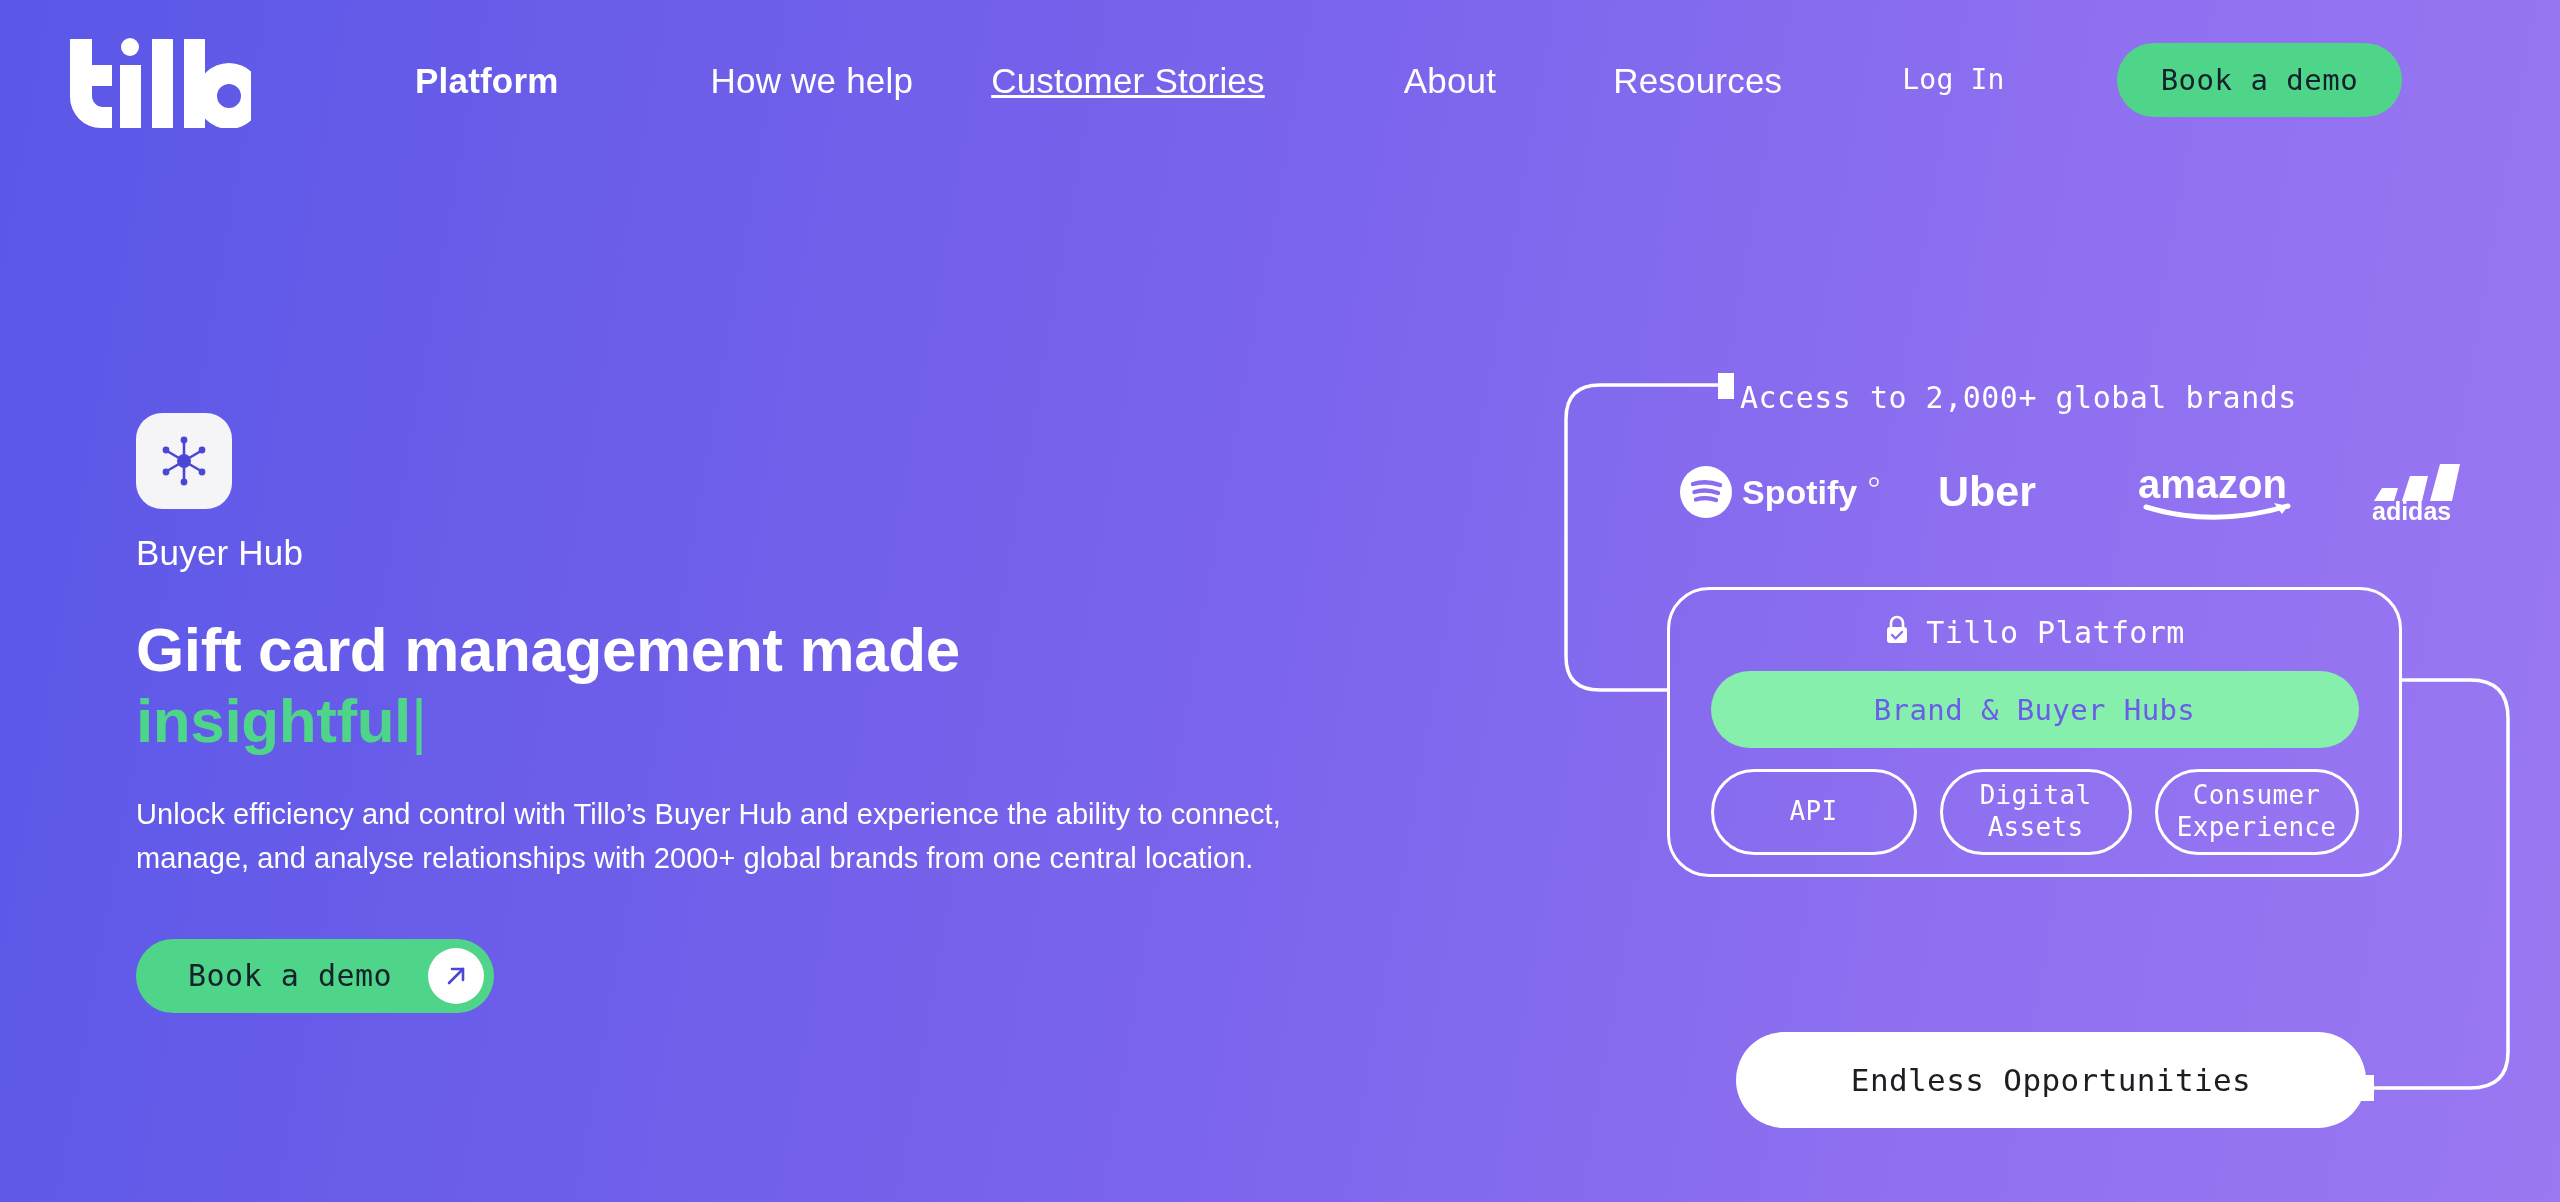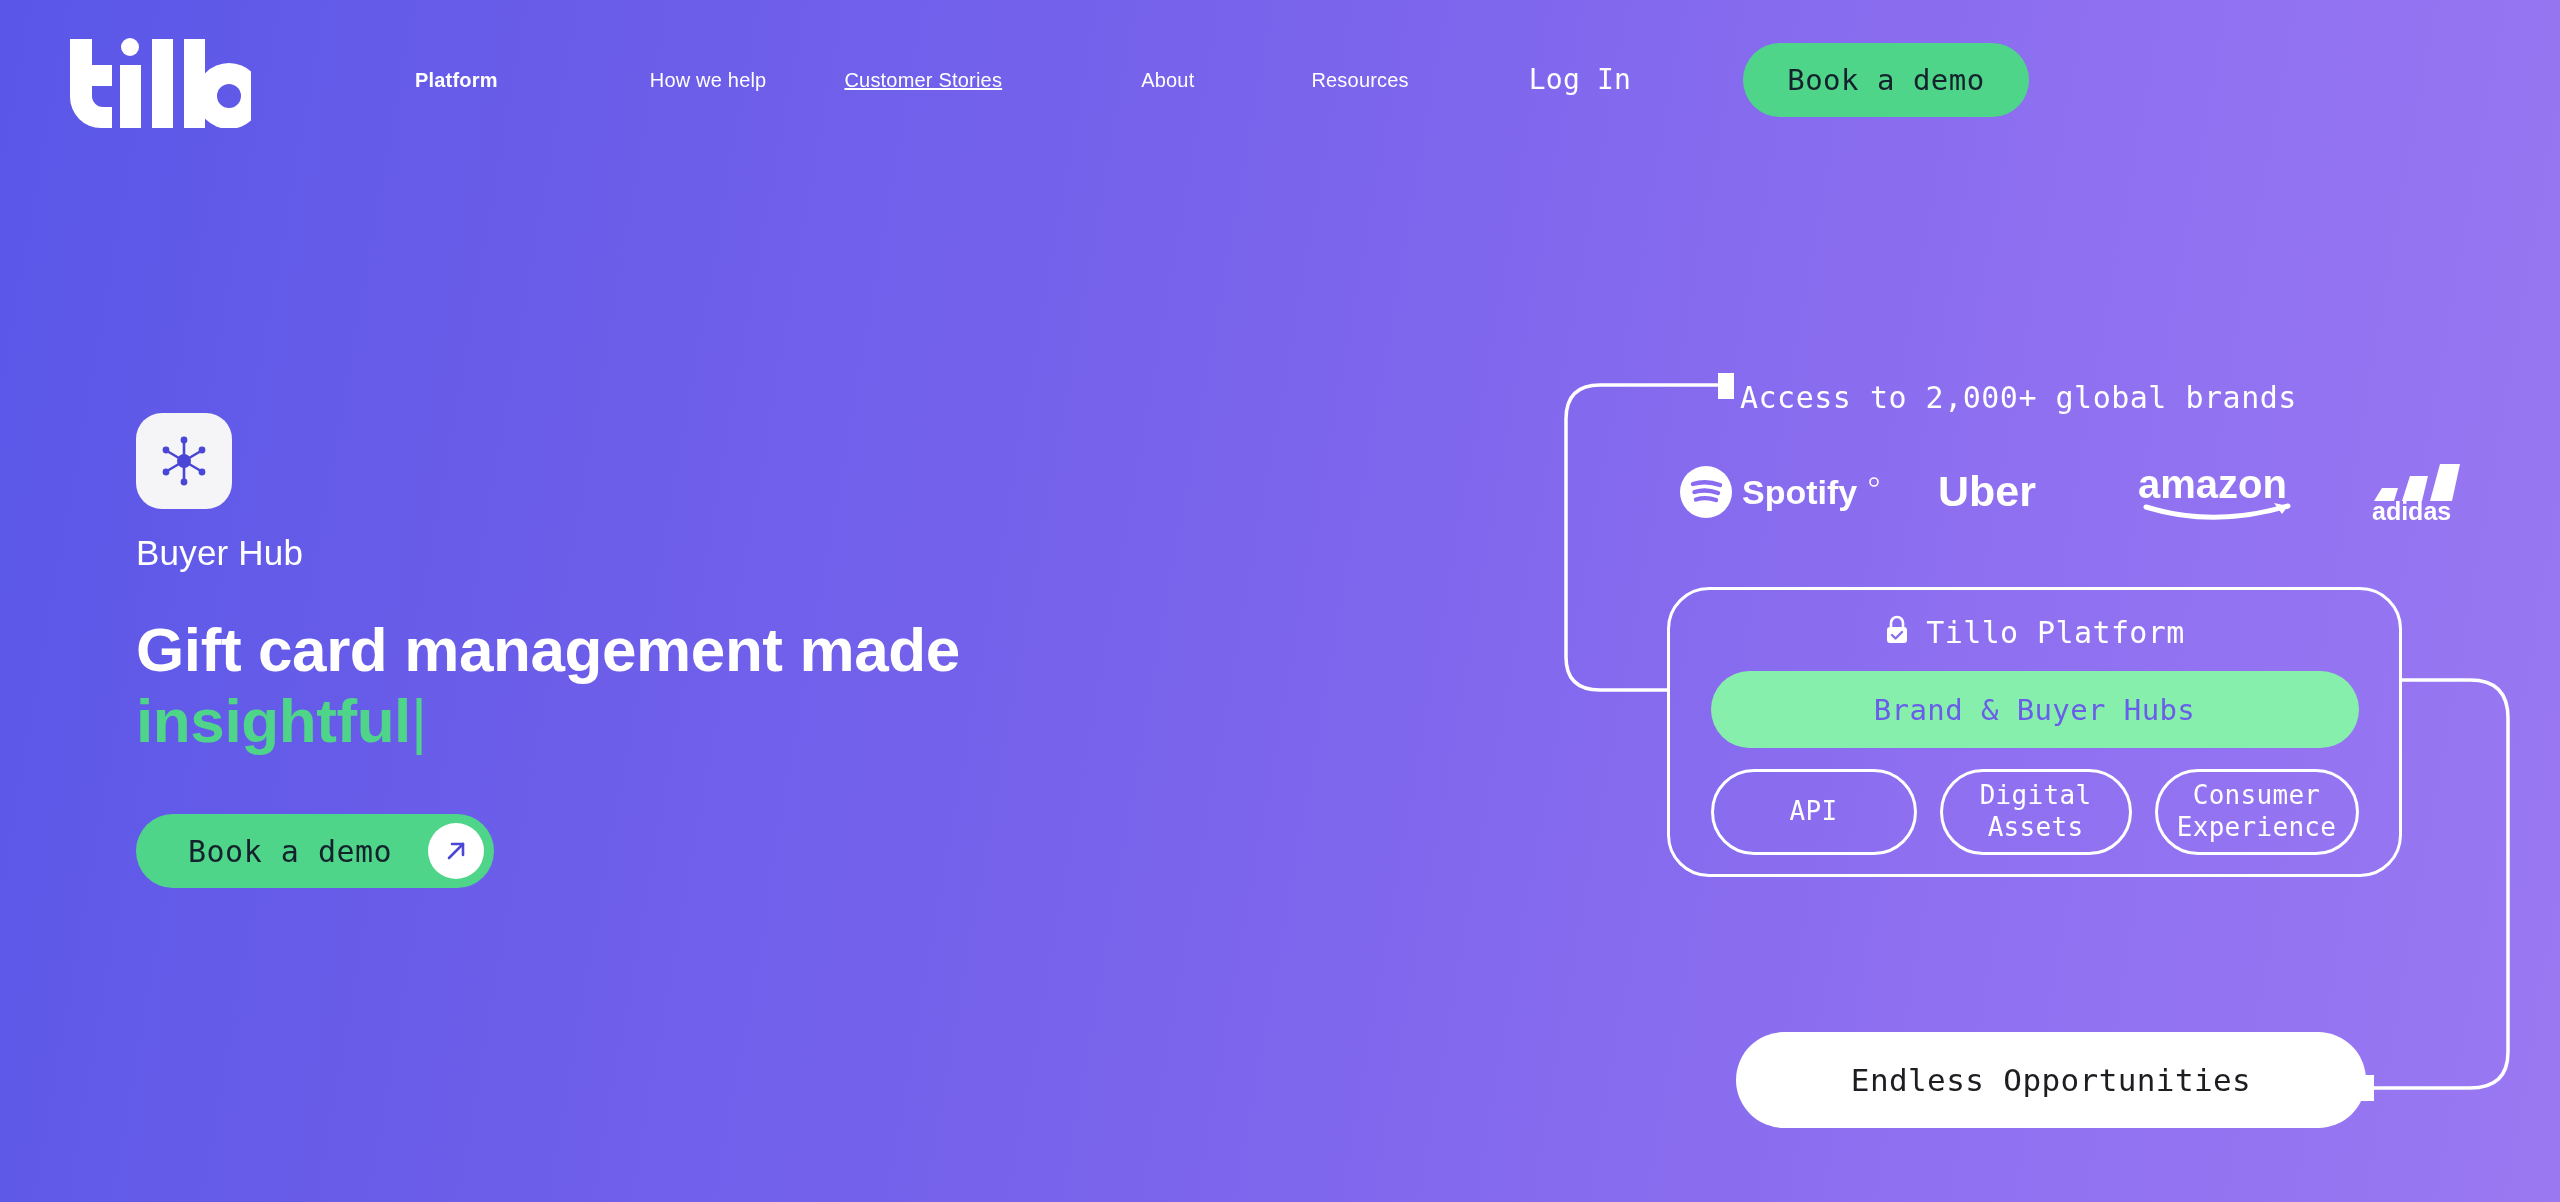--- a/index.html
+++ b/index.html
@@ -13,21 +13,21 @@
   
   .header {
     position:absolute; top:0; left:0; width:2560px; height:160px;
     display:flex; align-items:center; padding:0 66px; z-index:30;
   }
   .logo { width:185px; height:95px; flex:0 0 auto; margin-right:24px; }
   .logo svg { width:100%; height:100%; display:block; }
 
   .nav { display:flex; align-items:center; flex:1 1 auto; height:100%; }
   .nav-item {
-    color:#ffffff; font-size:20px; letter-spacing:.2px;
+    color:#ffffff; font-size:35px; letter-spacing:.2px;
     white-space:nowrap; cursor:pointer; line-height:1;
   }
   .nav-item.platform { font-weight:bold; margin-left:140px; }
   .nav-item.howwehelp { margin-left:152px; }
   .nav-item.stories   { margin-left:78px;text-decoration:underline; }
   .nav-item.about     { margin-left:139px; }
   .nav-item.resources { margin-left:117px; }
   .nav-item.login {
     margin-left:120px; font-family:"DejaVu Sans Mono", monospace; font-size:28px;
   }
@@ -193,20 +193,21 @@
     </svg>
   </div>
 
   <div class="hub-label">Buyer Hub</div>
 
   <h1 class="headline">
     <span>Gift card management made</span><br>
     <span class="accent">insightful</span><span class="caret">|</span>
   </h1>
 
+  <p class="sub">Unlock efficiency and control with Tillo’s Buyer Hub and experience the ability to connect, manage, and analyse relationships with 2000+ global brands from one central location.</p>
 
   <button class="demo-btn-hero">
     <span class="label">Book a demo</span>
     <span class="arrow-circle">
       <svg viewBox="0 0 30 30" xmlns="http://www.w3.org/2000/svg">
         <g stroke="#4a46d6" stroke-width="2.6" stroke-linecap="round" stroke-linejoin="round" fill="none">
           <line x1="8" y1="22" x2="22" y2="8"></line>
           <polyline points="11,8 22,8 22,19"></polyline>
         </g>
       </svg>

